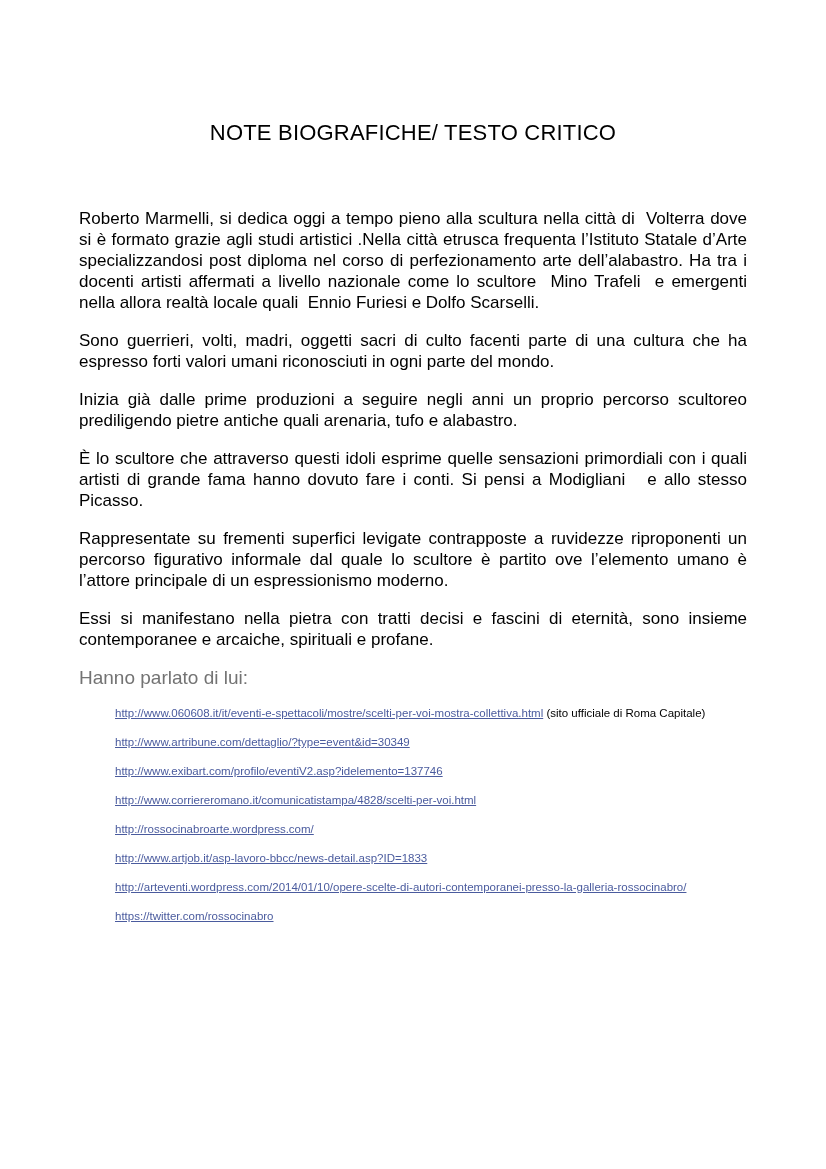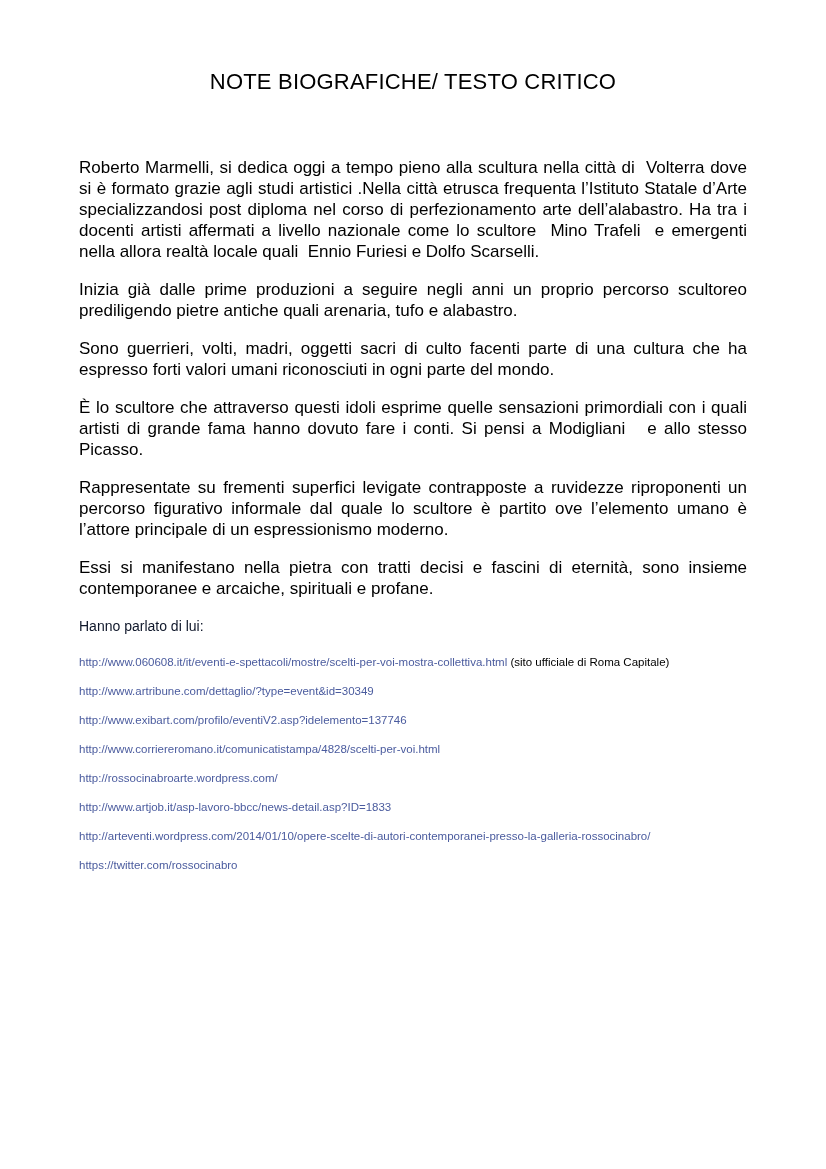--- a/index.html
+++ b/index.html
@@ -16,70 +16,72 @@
     overflow: hidden;
   }
   .page {
     width: 826px;
     height: 1169px;
     padding: 0 79px;
     background: #ffffff;
   }
   .doc-title {
     margin: 0;
-    padding-top: 69px;
+    padding-top: 120px;
     font-size: 22px;
     line-height: 26px;
     font-weight: normal;
     text-align: center;
     letter-spacing: 0.2px;
     color: #000000;
   }
   .body-text {
     margin: 0 0 17px 0;
     font-size: 17px;
     line-height: 21px;
     text-align: justify;
     white-space: pre-wrap;
     color: #000000;
   }
   .body-text.first {
     margin-top: 62px;
   }
   .links-heading {
     margin: 16px 0 17px 0;
-    font-size: 14px;
+    font-size: 19px;
     line-height: 21px;
-    color: #0f172a;
+    color: #737373;
   }
   .link-row {
     margin: 0 0 12px 0;
     font-size: 11.5px;
     line-height: 17px;
     white-space: nowrap;
   }
   .hyperlink {
     color: #4a5b9e;
+    text-decoration: underline;
     cursor: pointer;
+    margin-left: 36px;
   }
   .link-note {
     color: #000000;
     text-decoration: none;
   }
 </style>
 </head>
 <body>
 
 <div class="page">
 
   <h1 class="doc-title">NOTE BIOGRAFICHE/ TESTO CRITICO</h1>
 
   <p class="body-text first">Roberto Marmelli, si dedica oggi a tempo pieno alla scultura nella città di  Volterra dove si è formato grazie agli studi artistici .Nella città etrusca frequenta l’Istituto Statale d’Arte specializzandosi post diploma nel corso di perfezionamento arte dell’alabastro. Ha tra i docenti artisti affermati a livello nazionale come lo scultore  Mino Trafeli  e emergenti nella allora realtà locale quali  Ennio Furiesi e Dolfo Scarselli.</p>
+  <p class="body-text">Sono guerrieri, volti, madri, oggetti sacri di culto facenti parte di una cultura che ha espresso forti valori umani riconosciuti in ogni parte del mondo.</p>
   <p class="body-text">Inizia già dalle prime produzioni a seguire negli anni un proprio percorso scultoreo prediligendo pietre antiche quali arenaria, tufo e alabastro.</p>
-  <p class="body-text">Sono guerrieri, volti, madri, oggetti sacri di culto facenti parte di una cultura che ha espresso forti valori umani riconosciuti in ogni parte del mondo.</p>
   <p class="body-text">È lo scultore che attraverso questi idoli esprime quelle sensazioni primordiali con i quali artisti di grande fama hanno dovuto fare i conti. Si pensi a Modigliani   e allo stesso Picasso.</p>
   <p class="body-text">Rappresentate su frementi superfici levigate contrapposte a ruvidezze riproponenti un percorso figurativo informale dal quale lo scultore è partito ove l’elemento umano è l’attore principale di un espressionismo moderno.</p>
   <p class="body-text">Essi si manifestano nella pietra con tratti decisi e fascini di eternità, sono insieme contemporanee e arcaiche, spirituali e profane.</p>
 
   <p class="links-heading">Hanno parlato di lui:</p>
 
   <div class="link-row"><a class="hyperlink">http://www.060608.it/it/eventi-e-spettacoli/mostre/scelti-per-voi-mostra-collettiva.html</a><span class="link-note"> (sito ufficiale di Roma Capitale)</span></div>
 
   <div class="link-row"><a class="hyperlink">http://www.artribune.com/dettaglio/?type=event&amp;id=30349</a></div>
 

